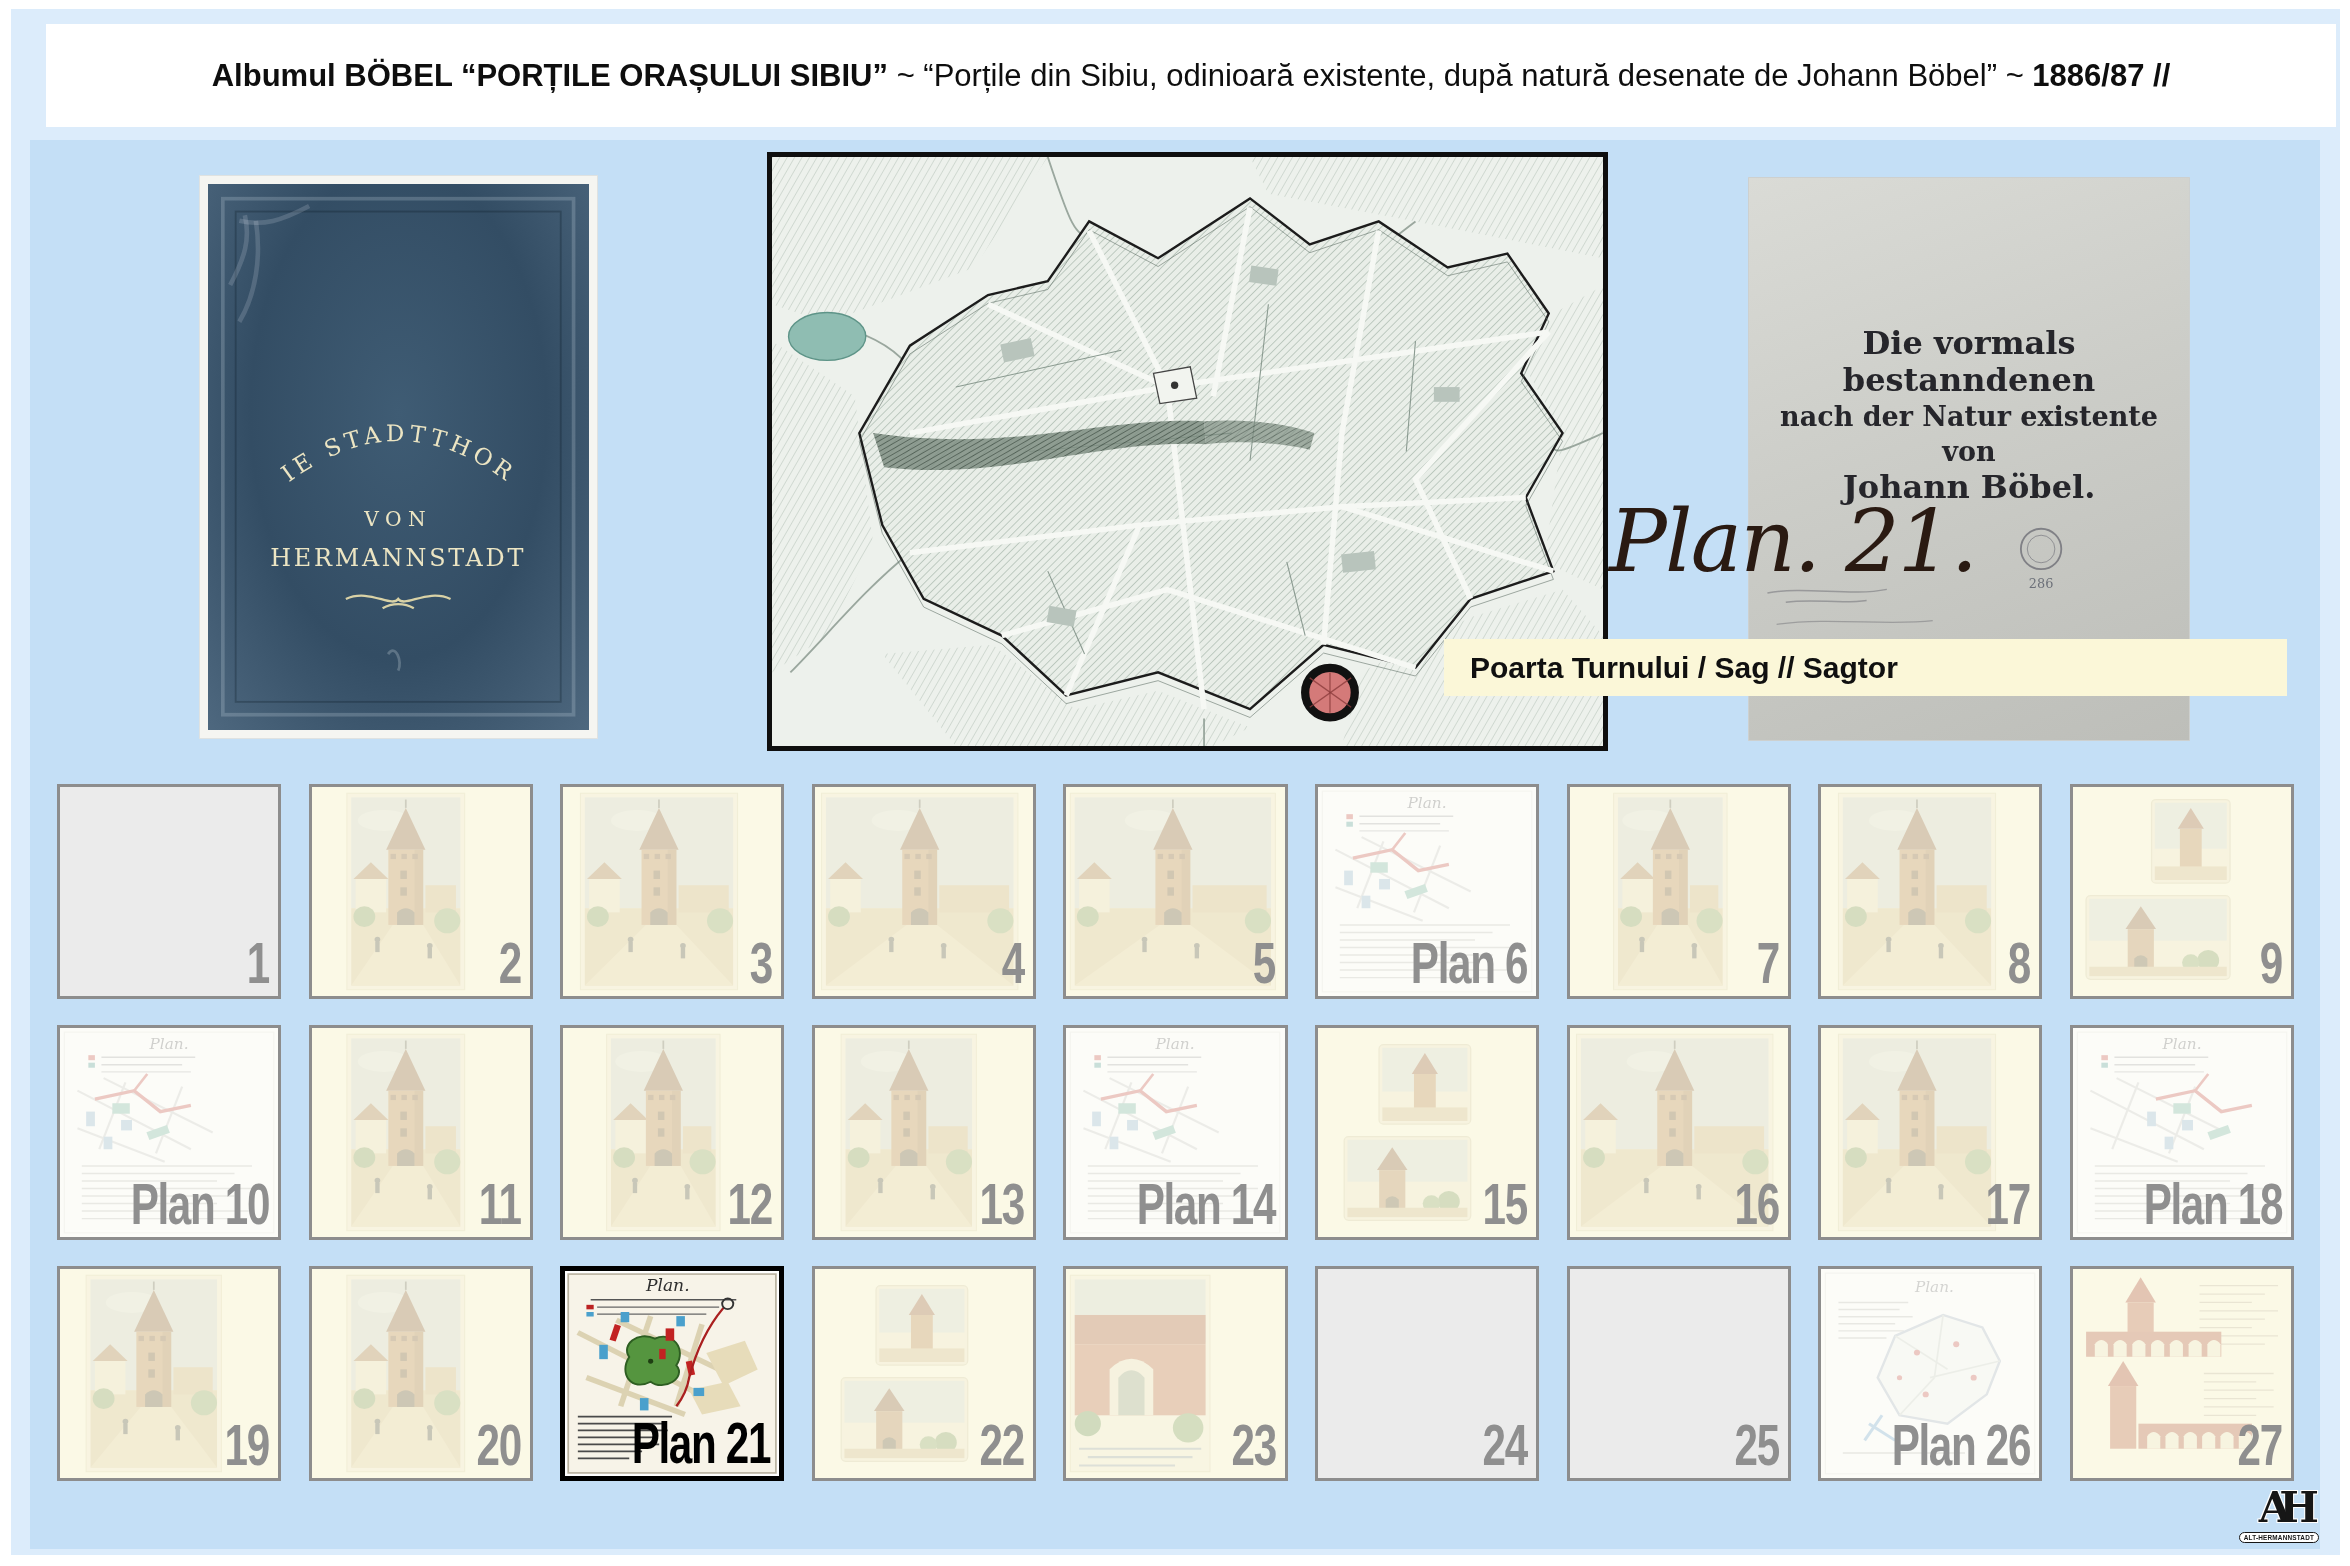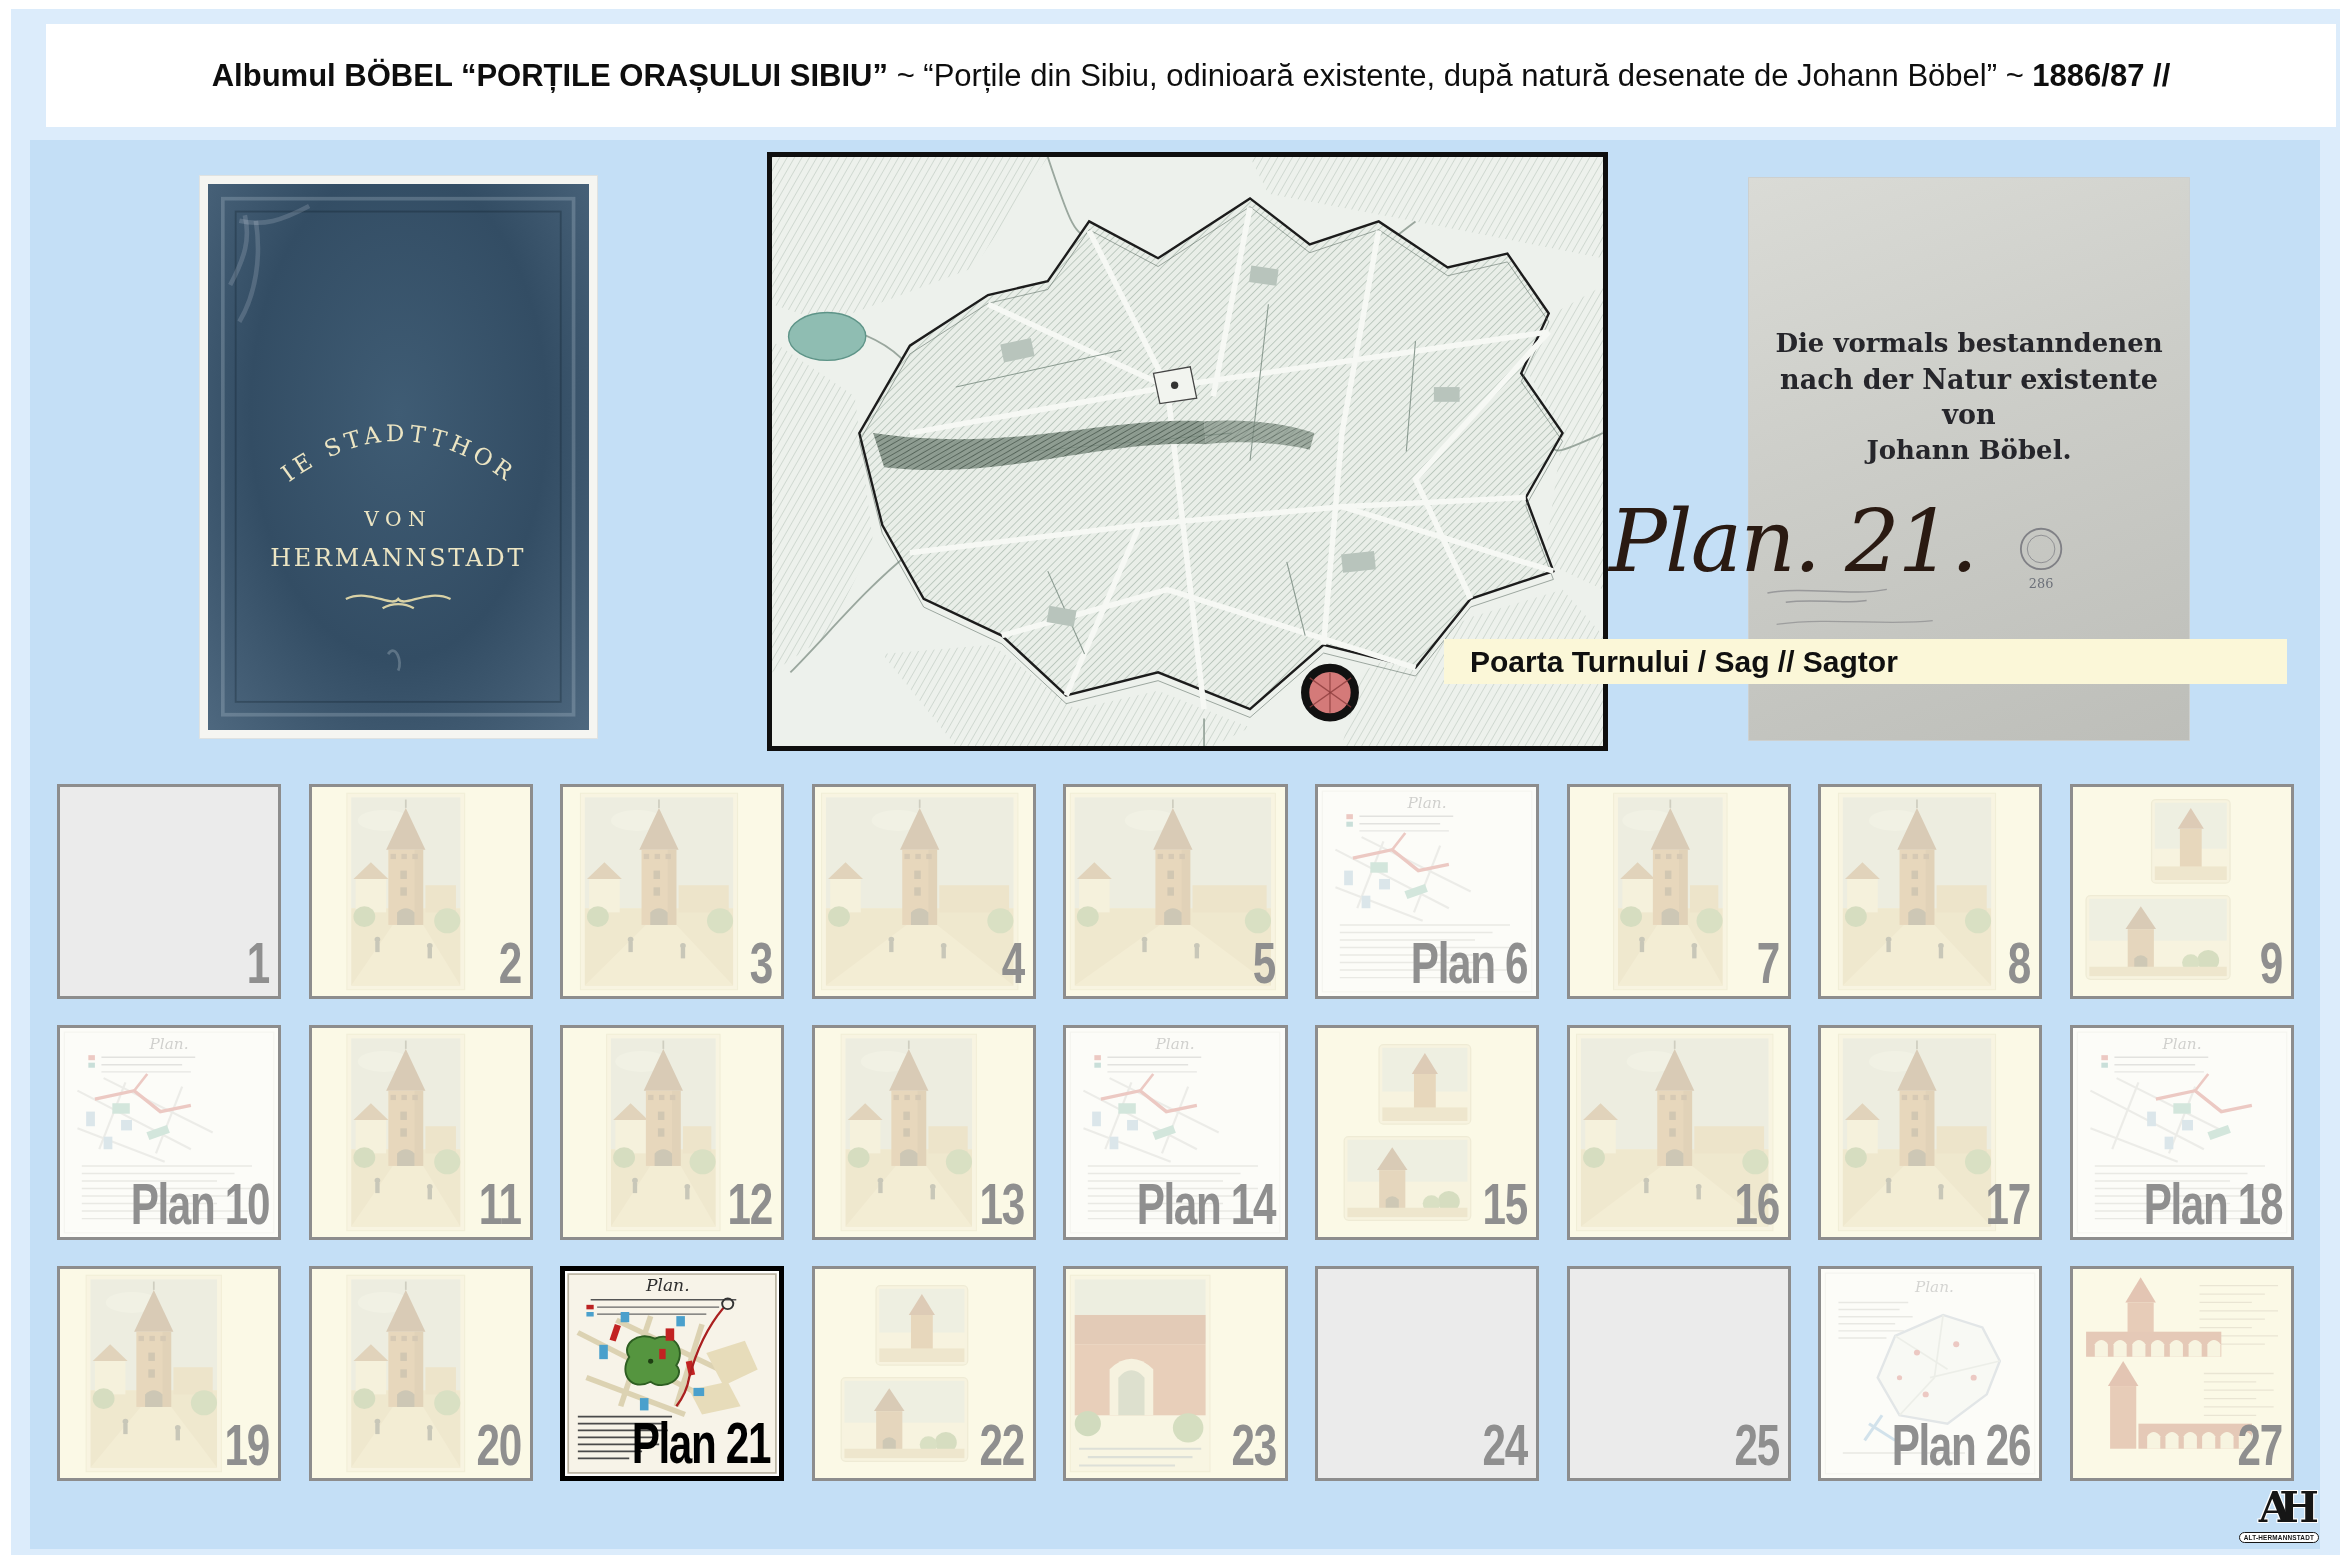--- a/index.html
+++ b/index.html
@@ -25,27 +25,27 @@
   
   .map{position:absolute;left:767px;top:152px;width:841px;height:599px;border:5.5px solid #0f0f0f;
     box-sizing:border-box;background:#edf1ec}
   .map svg{width:100%;height:100%;display:block}
 
   
   .titlepage{position:absolute;left:1749px;top:178px;width:440px;height:562px;
     background:linear-gradient(160deg,#dadbd6 0%,#cccdc8 45%,#bdbeb9 100%);box-shadow:0 0 0 0.9px #cfcfcb}
   .tp-text{position:absolute;left:0;right:0;top:147px;text-align:center;
     font-family:"DejaVu Serif",serif;font-weight:bold;color:#26262b}
-  .tp-l1,.tp-l2,.tp-l4{font-size:26px;line-height:37px}
+  .tp-l1,.tp-l2,.tp-l4{font-size:32px;line-height:37px}
   .tp-l3{font-size:27px;line-height:35px}
   .tp-deco{position:absolute;inset:0;width:100%;height:100%}
 
   .plan-script{position:absolute;left:1609px;top:498px;z-index:4;pointer-events:none;
     font-family:"DejaVu Serif",serif;font-style:italic;font-size:86px;line-height:1;color:#2a1a12;letter-spacing:-1.8px}
-  .label-bar{position:absolute;left:1444px;top:639px;width:843px;height:45px;background:#fbf7d8;z-index:6;
+  .label-bar{position:absolute;left:1444px;top:639px;width:843px;height:57px;background:#fbf7d8;z-index:6;
     display:flex;align-items:center;padding-left:26px;box-sizing:border-box;
     font-size:30px;font-weight:bold;color:#101010;white-space:nowrap}
 
   
   .grid{position:absolute;left:57px;top:784px;width:2237px;display:grid;
     grid-template-columns:repeat(9,1fr);column-gap:27.5px;row-gap:26px;grid-auto-rows:215px}
   .thumb{position:relative;border:3.7px solid #8d8d8d;background:#fbf9e6;box-sizing:border-box;cursor:pointer}
   .thumb.empty{background:#ebebeb}
   .thumb.planbg{background:#fcfcf8}
   .thumb.selected{border:5.5px solid #000;background:#ffffff}

